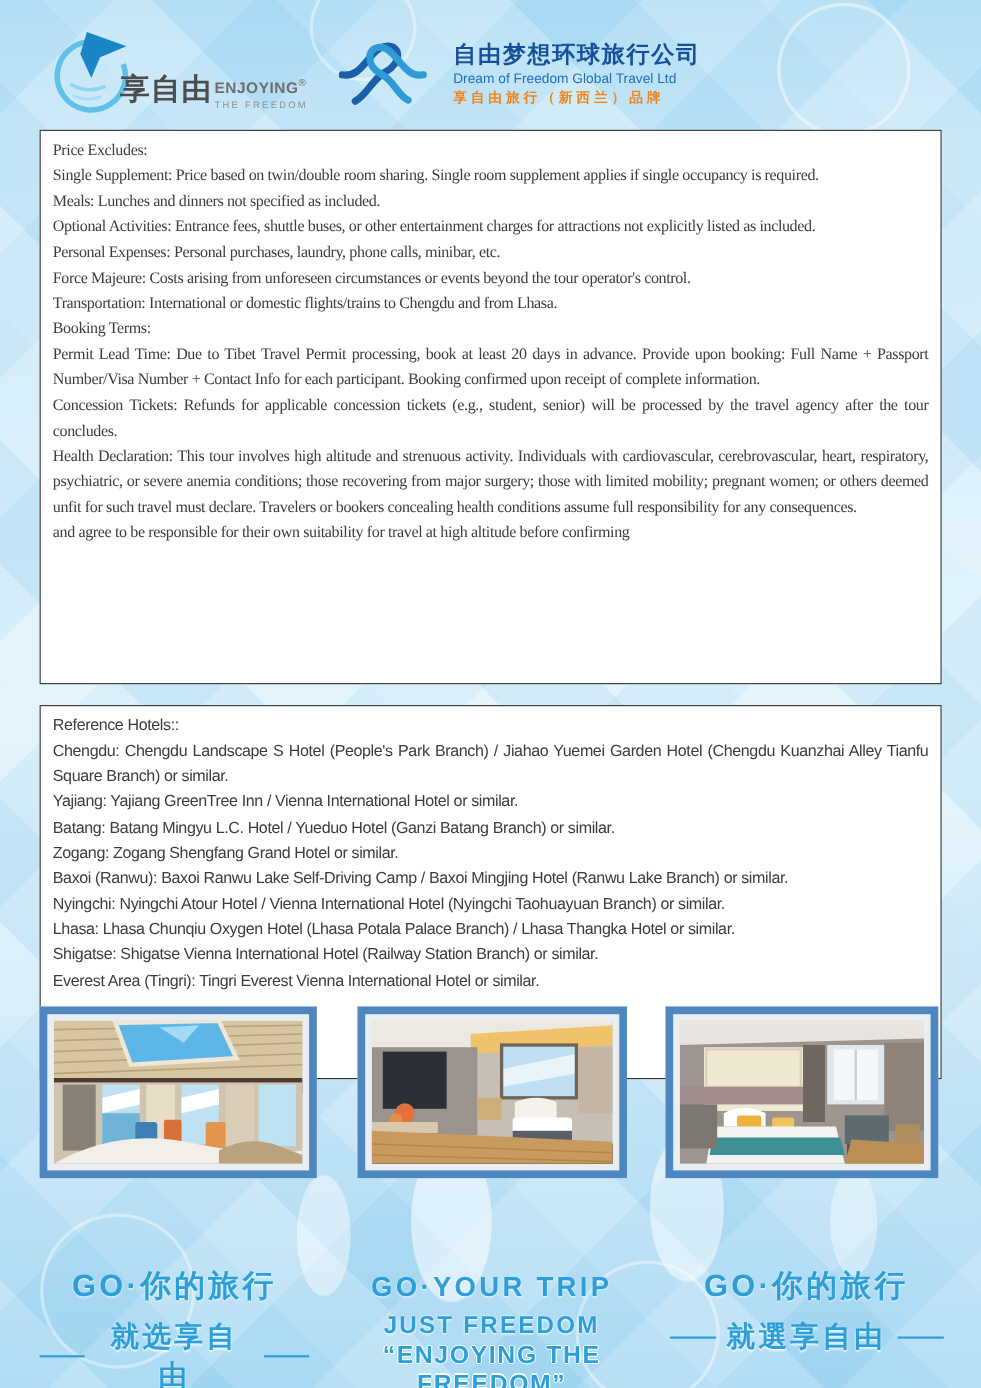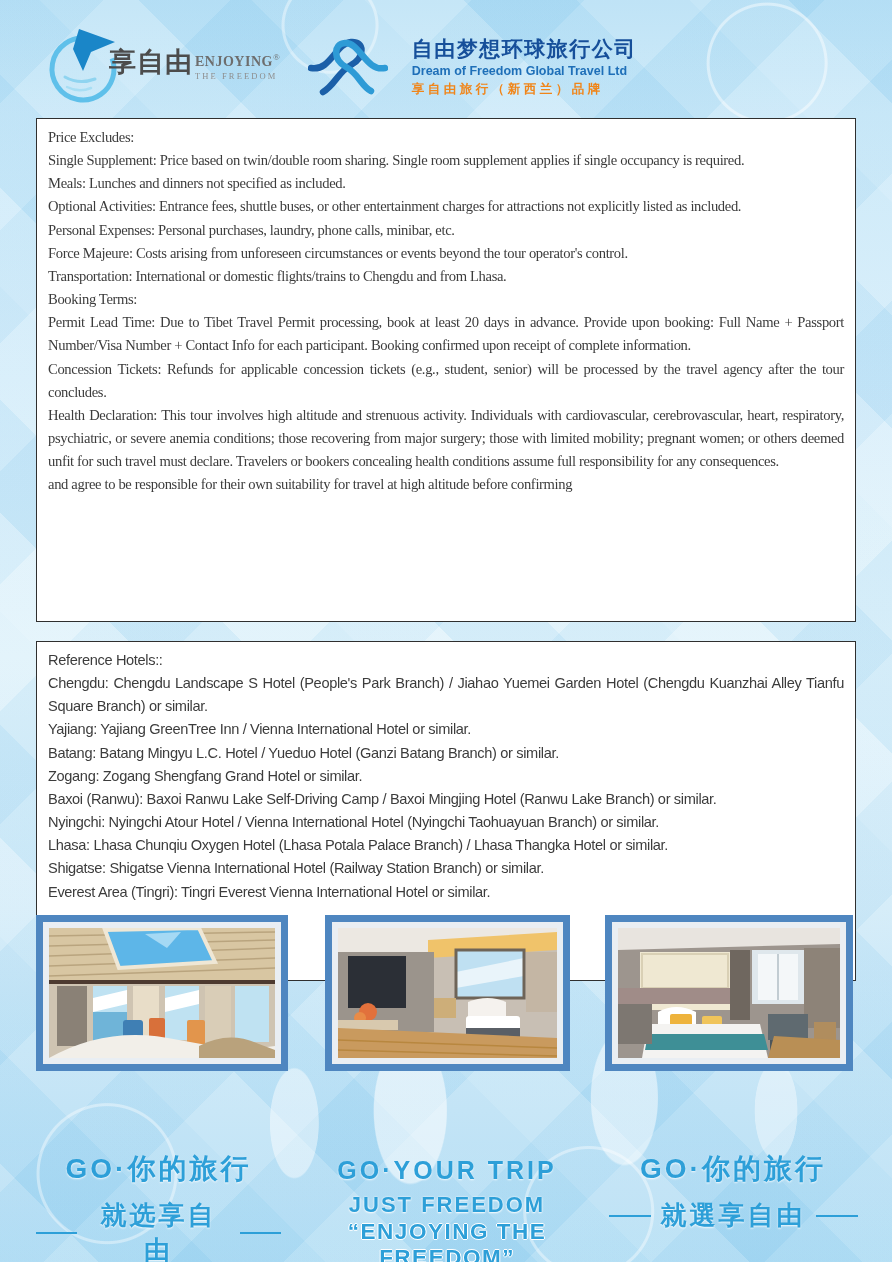--- a/index.html
+++ b/index.html
@@ -22,33 +22,33 @@
       radial-gradient(ellipse 60px 120px at 46% 88%, rgba(255,255,255,.55) 0 60%, transparent 62%),
       radial-gradient(ellipse 55px 110px at 70% 87%, rgba(255,255,255,.5) 0 60%, transparent 62%),
       radial-gradient(ellipse 40px 90px  at 33% 89%, rgba(255,255,255,.45) 0 60%, transparent 62%),
       radial-gradient(ellipse 35px 80px  at 87% 88%, rgba(255,255,255,.4) 0 60%, transparent 62%),
       repeating-linear-gradient(45deg, rgba(255,255,255,.14) 0 70px, rgba(130,198,236,.14) 70px 150px, rgba(255,255,255,.05) 150px 230px),
       repeating-linear-gradient(-45deg, rgba(255,255,255,.10) 0 90px, rgba(120,190,232,.10) 90px 170px);
   }
 
   
   .header { position:absolute; top:22px; left:45px; right:30px; height:88px; display:flex; align-items:center; gap:28px; }
-  .logo-left { display:flex; align-items:center;font-family:Liberation Serif, serif; }
+  .logo-left { display:flex; align-items:flex-end; }
   .logo-left svg { display:block; }
   .logo-left-text { margin-left:-14px; margin-bottom:8px; white-space:nowrap; }
   .ll-cn { font-size:27px; font-weight:bold; color:#4c4c4c; letter-spacing:1px; }
   .ll-en-wrap { display:inline-block; vertical-align:bottom; margin-left:2px; line-height:1; }
   .ll-en { font-size:14px; font-weight:bold; color:#6d6d6d; letter-spacing:.5px; }
   .ll-reg { font-size:9px; vertical-align:super; color:#6d6d6d; }
   .ll-en2 { display:block; font-size:8.5px; color:#8e8e8e; letter-spacing:2.1px; margin-top:2px; }
 
   .logo-right { display:flex; align-items:center; gap:24px; }
   .logo-right svg { display:block; }
   .lr-cn { font-size:21px; font-weight:bold; color:#164f9a; letter-spacing:1.5px; }
-  .lr-en { font-size:12.5px; font-weight:bold; color:#1e6fb8; margin-top:1px; }
+  .lr-en { font-size:12.5px; font-weight:normal; color:#1e6fb8; margin-top:1px; }
   .lr-brand { font-size:12.5px; font-weight:bold; color:#f08519; letter-spacing:3.5px; margin-top:3px; }
 
   
   .tbox { position:absolute; left:36px; width:820px; background:#ffffff; border:1px solid #2f2f2f; overflow:hidden; }
   .tbox p { font-size:14.6px; letter-spacing:-0.35px; line-height:23.15px; color:#3c3c3c;
             text-align:justify; text-justify:inter-word; }
   #box1 { top:118px; height:504px; padding:7px 11px 0 11px;font-family:Liberation Serif, serif; }
   #box2 { top:631px; height:340px; padding:7px 11px 0 11px;margin-top:10px; }
 
   

